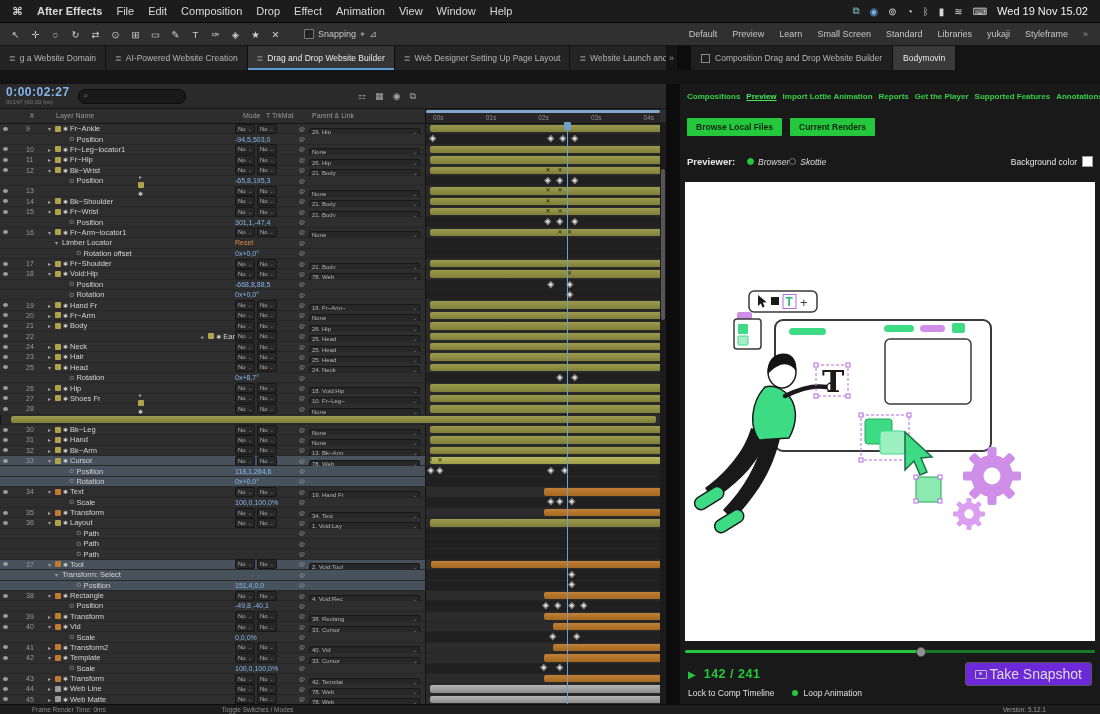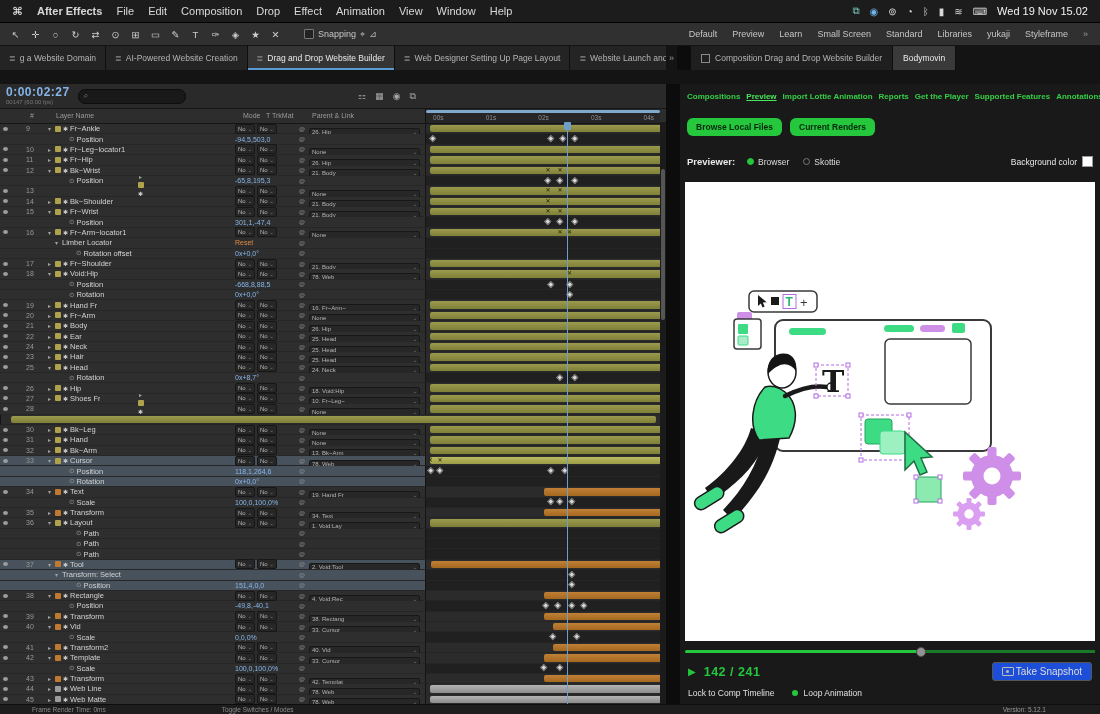--- a/index.html
+++ b/index.html
@@ -110,38 +110,38 @@
   #cti{position:absolute;top:38px;bottom:0;width:1px;background:#6f9ec9;z-index:6;}
   #cti::before{content:"";position:absolute;top:0;left:-3px;width:7px;height:8px;background:#6f9ec9;border-radius:1px;}
   .vscroll{position:absolute;right:0;top:38px;bottom:0;width:6px;background:#1b1b1b;z-index:7;}
   .vthumb{position:absolute;top:8%;height:26%;left:1px;right:1px;background:#555;border-radius:3px;}
 
   
   .bnavrow{position:absolute;top:8px;left:7px;right:4px;display:flex;gap:6px;}
   .bnav{color:#35cf45;font-size:8px;font-weight:bold;white-space:nowrap;}
   .bnav.active{color:#4ae65a;text-decoration:underline;}
   .btnrow{position:absolute;top:34px;left:7px;display:flex;gap:8px;}
-  .gbtn{background:#25c73c;color:#07290d;font-size:8.5px;font-weight:bold;padding:4px 9px;border-radius:6px;
+  .gbtn{background:#25c73c;color:#07290d;font-size:8.5px;font-weight:bold;padding:4px 9px;border-radius:1px;
         border:none;white-space:nowrap;}
   .prevrow{position:absolute;top:72px;left:7px;right:7px;display:flex;align-items:center;gap:12px;color:#e8e8e8;}
   .prevlabel{font-weight:bold;font-size:9.5px;}
   .popt{display:flex;align-items:center;gap:4px;font-size:8.5px;color:#ddd;}
   .radio{width:7px;height:7px;border-radius:50%;border:1px solid #777;display:inline-block;box-sizing:border-box;}
   .radio.on{background:#25c73c;border-color:#25c73c;}
   .bgcolor{margin-left:auto;display:flex;align-items:center;gap:5px;font-size:8.5px;}
   .bgswatch{width:11px;height:11px;background:#fff;border:1px solid #999;box-sizing:border-box;}
   .canvas{position:absolute;top:98px;left:5px;right:5px;height:459px;background:#fff;overflow:hidden;}
   .progress{position:absolute;top:566px;left:5px;right:5px;height:3px;background:#25c73c;border-radius:2px;}
   .prest{position:absolute;top:0;bottom:0;right:0;background:#1b7a2a;border-radius:0 2px 2px 0;}
   .pthumb{position:absolute;top:-3.5px;width:10px;height:10px;border-radius:50%;background:#929292;border:1px solid #4d4d4d;box-sizing:border-box;}
   .playrow{position:absolute;top:578px;left:8px;right:8px;display:flex;align-items:center;gap:8px;}
   .playicon{color:#25c73c;font-size:10px;}
   .counter{color:#25c73c;font-size:12.5px;font-weight:bold;letter-spacing:.5px;}
-  .snapbtn{margin-left:auto;display:flex;align-items:center;gap:2px;background:#1d4ed8;border:1px solid #565656;
-           border-radius:3px;color:#ddd;font-size:10px;padding:3px 9px;}
+  .snapbtn{margin-left:auto;display:flex;align-items:center;gap:2px;background:#6d28d9;border:1px solid #565656;
+           border-radius:3px;color:#ddd;font-size:14px;padding:3px 9px;}
   .camicon{width:10px;height:7px;border:1px solid #bbb;border-radius:1px;position:relative;display:inline-block;}
   .camicon::after{content:"";position:absolute;left:3px;top:1.5px;width:3px;height:3px;border-radius:50%;background:#bbb;}
   .bottomrow{position:absolute;top:604px;left:8px;right:8px;display:flex;align-items:center;gap:18px;
              color:#e0e0e0;font-size:8.5px;}
   .loopwrap{display:flex;align-items:center;}
   .loopdot{width:6px;height:6px;border-radius:50%;background:#25c73c;display:inline-block;margin-right:5px;}
 
   
   .statusbar{position:absolute;left:0;right:0;bottom:0;height:10px;background:#1d1d1d;display:flex;
              align-items:center;font-size:6.5px;color:#8d8d8d;padding:0 6px;border-top:1px solid #0d0d0d;box-sizing:border-box;}
@@ -762,21 +762,21 @@
             <div class="track">
               <i class="bar olive" style="left: 1.5%;"></i>
             </div>
           </div>
           <div class="trow">
             <div class="rleft">
               <span class="gut">
                 <i class="eyedot"></i>
               </span>
               <span class="rnum">22</span>
-              <span class="nm" style="padding-left: 6px;">
+              <span class="nm" style="padding-left: 6px; justify-content: flex-end;">
                 <i class="tw">▸</i>
                 <i class="sw" style="background:#b0a24a"></i>
                 <i class="shp">✱</i>
                 <span class="nmtxt">Ear</span>
               </span>
               <span class="mid">
                 <i class="dd">No <u>⌄</u></i>
                 <i class="dd">No <u>⌄</u></i>
               </span>
               <span class="lnk">@</span>
@@ -1611,21 +1611,21 @@
           <span class="bnav">Annotations</span>
         </div>
 
       <div class="btnrow">
         <button class="gbtn">Browse Local Files</button>
         <button class="gbtn">Current Renders</button>
       </div>
 
       <div class="prevrow">
         <span class="prevlabel">Previewer:</span>
-        <span style="display:flex;gap:14px;">
+        <span style="display:flex;font-style:italic;">
             <span class="popt"><i class="radio on"></i>Browser</span>
             <span class="popt"><i class="radio"></i>Skottie</span>
           </span>
         <span class="bgcolor">
           <span>Background color</span>
           <span class="bgswatch"></span>
         </span>
       </div>
 
       <div class="canvas">

